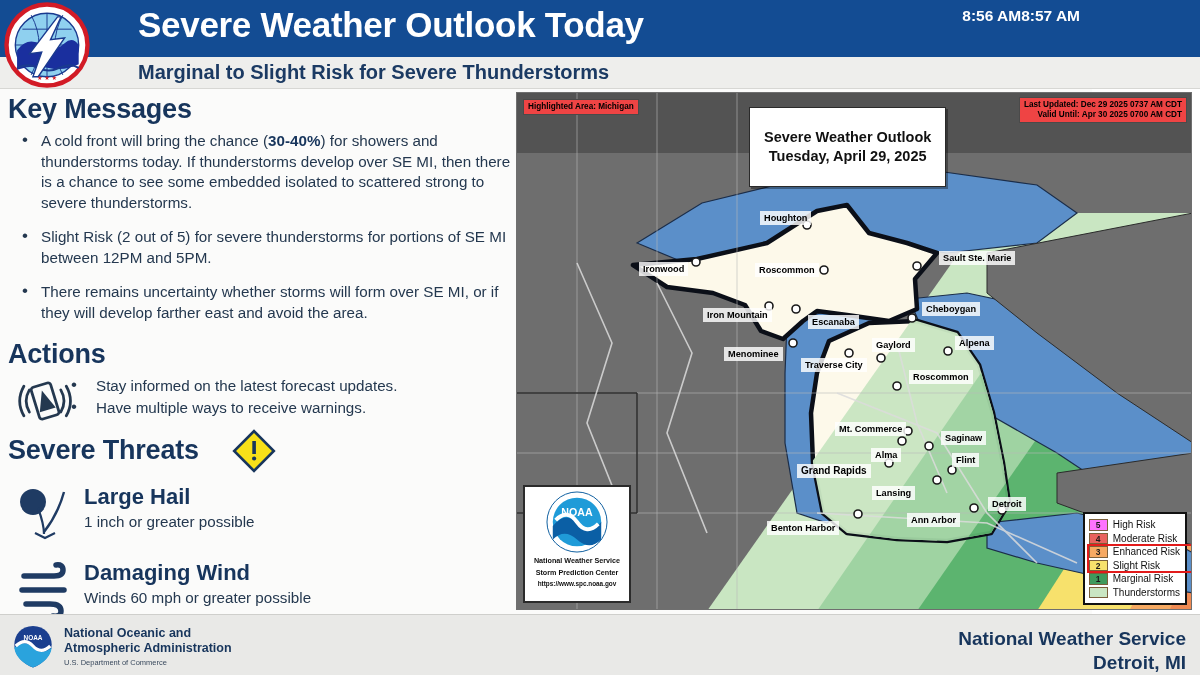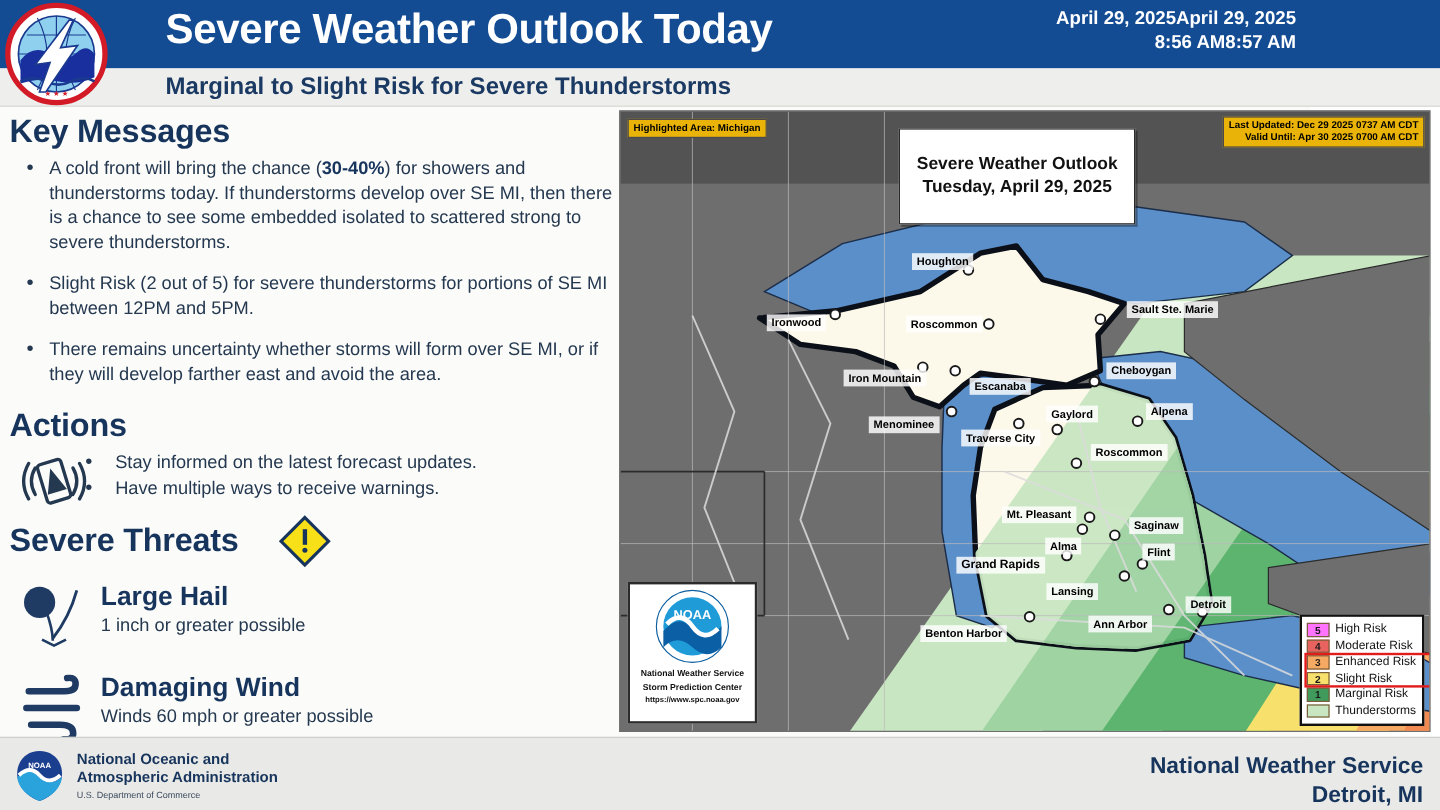--- a/index.html
+++ b/index.html
@@ -92,21 +92,21 @@
   
   .map-wrap {
     position: absolute; left: 516px; top: 92px;
     width: 676px; height: 518px;
     border: 1px solid #6f6f6f;
     background: #6e6e6e; overflow: hidden;
   }
   .map-svg { display: block; width: 676px; height: 518px; }
 
   .map-chip {
-    position: absolute; background: #eab308; color: #000;
+    position: absolute; background: #ef4444; color: #000;
     font-size: 8.2px; font-weight: bold; padding: 2px 4px;
     border: 1px solid #4a4a4a; line-height: 10px; white-space: nowrap;
   }
   #map-highlight-chip { left: 6px; top: 6px; }
   #map-updated-chip { right: 4px; top: 4px; text-align: right; }
 
   .map-title-box {
     position: absolute; left: 232px; top: 14px;
     background: #ffffff; border: 1px solid #2a2a2a;
     padding: 20px 14px; text-align: center;
@@ -168,21 +168,20 @@
     <circle cx="50" cy="50" r="36" fill="none" stroke="#1a3a8f" stroke-width="1.6"></circle>
     <path d="M14 50 h72 M22 32 h56 M22 68 h56 M50 14 v72 M32 16 q18 34 0 68 M68 16 q-18 34 0 68" fill="none" stroke="#1a3a8f" stroke-width="1.1"></path>
     <path d="M16 56 q12 -16 28 -6 q14 9 26 -2 q9 -8 16 2 l0 22 q-16 8 -34 4 q-18 -4 -36 2 z" fill="#1a2f9e"></path>
     <path d="M16 76 q12 -6 24 0 q12 6 24 0 q12 -6 22 0" fill="none" stroke="#1a3a8f" stroke-width="2.4"></path>
     <path d="M62 18 L30 60 L44 58 L34 86 L40 86 L70 42 L54 44 L66 18 Z" fill="#ffffff" stroke="#1a3a8f" stroke-width="1.6"></path>
     <text x="50" y="90" font-family="Liberation Sans, sans-serif" font-size="7" fill="#d21b26" text-anchor="middle">★ ★ ★</text>
   </svg>
 
   <div class="hdr-title">Severe Weather Outlook Today</div>
   <div class="hdr-datetime">
-    <div>April 29, 2025April 29, 2025</div>
     <div>8:56 AM8:57 AM</div>
   </div>
   <div class="subtitle-text">Marginal to Slight Risk for Severe Thunderstorms</div>
 
   <div class="left-panel">
 
     <div class="sec-head" id="key-messages-title">Key Messages</div>
 
     <div class="km-list">
       <div class="km-item">
@@ -339,21 +338,21 @@
         <div class="map-chip" style="left: 238px; top: 170px; border: none; background: rgba(255, 255, 255, 0.82); font-size: 9.2px;">Roscommon</div>
         <div class="map-chip" style="left: 422px; top: 158px; border: none; background: rgba(255, 255, 255, 0.82); font-size: 9.2px;">Sault Ste. Marie</div>
         <div class="map-chip" style="left: 186px; top: 215px; border: none; background: rgba(255, 255, 255, 0.82); font-size: 9.2px;">Iron Mountain</div>
         <div class="map-chip" style="left: 291px; top: 222px; border: none; background: rgba(255, 255, 255, 0.82); font-size: 9.2px;">Escanaba</div>
         <div class="map-chip" style="left: 405px; top: 209px; border: none; background: rgba(255, 255, 255, 0.82); font-size: 9.2px;">Cheboygan</div>
         <div class="map-chip" style="left: 207px; top: 254px; border: none; background: rgba(255, 255, 255, 0.82); font-size: 9.2px;">Menominee</div>
         <div class="map-chip" style="left: 284px; top: 265px; border: none; background: rgba(255, 255, 255, 0.82); font-size: 9.2px;">Traverse City</div>
         <div class="map-chip" style="left: 355px; top: 245px; border: none; background: rgba(255, 255, 255, 0.82); font-size: 9.2px;">Gaylord</div>
         <div class="map-chip" style="left: 438px; top: 243px; border: none; background: rgba(255, 255, 255, 0.82); font-size: 9.2px;">Alpena</div>
         <div class="map-chip" style="left: 392px; top: 277px; border: none; background: rgba(255, 255, 255, 0.82); font-size: 9.2px;">Roscommon</div>
-        <div class="map-chip" style="left: 318px; top: 329px; border: none; background: rgba(255, 255, 255, 0.82); font-size: 9.2px;">Mt. Pleasant</div>
+        <div class="map-chip" style="left: 318px; top: 329px; border: none; background: rgba(255, 255, 255, 0.82); font-size: 9.2px;">Mt. Commerce</div>
         <div class="map-chip" style="left: 424px; top: 338px; border: none; background: rgba(255, 255, 255, 0.82); font-size: 9.2px;">Saginaw</div>
         <div class="map-chip" style="left: 354px; top: 355px; border: none; background: rgba(255, 255, 255, 0.82); font-size: 9.2px;">Alma</div>
         <div class="map-chip" style="left: 435px; top: 360px; border: none; background: rgba(255, 255, 255, 0.82); font-size: 9.2px;">Flint</div>
         <div class="map-chip" style="left: 280px; top: 371px; border: none; background: rgba(255, 255, 255, 0.82); font-size: 10px;">Grand Rapids</div>
         <div class="map-chip" style="left: 355px; top: 393px; border: none; background: rgba(255, 255, 255, 0.82); font-size: 9.2px;">Lansing</div>
         <div class="map-chip" style="left: 471px; top: 404px; border: none; background: rgba(255, 255, 255, 0.82); font-size: 9.2px;">Detroit</div>
         <div class="map-chip" style="left: 390px; top: 420px; border: none; background: rgba(255, 255, 255, 0.82); font-size: 9.2px;">Ann Arbor</div>
         <div class="map-chip" style="left: 250px; top: 428px; border: none; background: rgba(255, 255, 255, 0.82); font-size: 9.2px;">Benton Harbor</div>
       </div>
 

